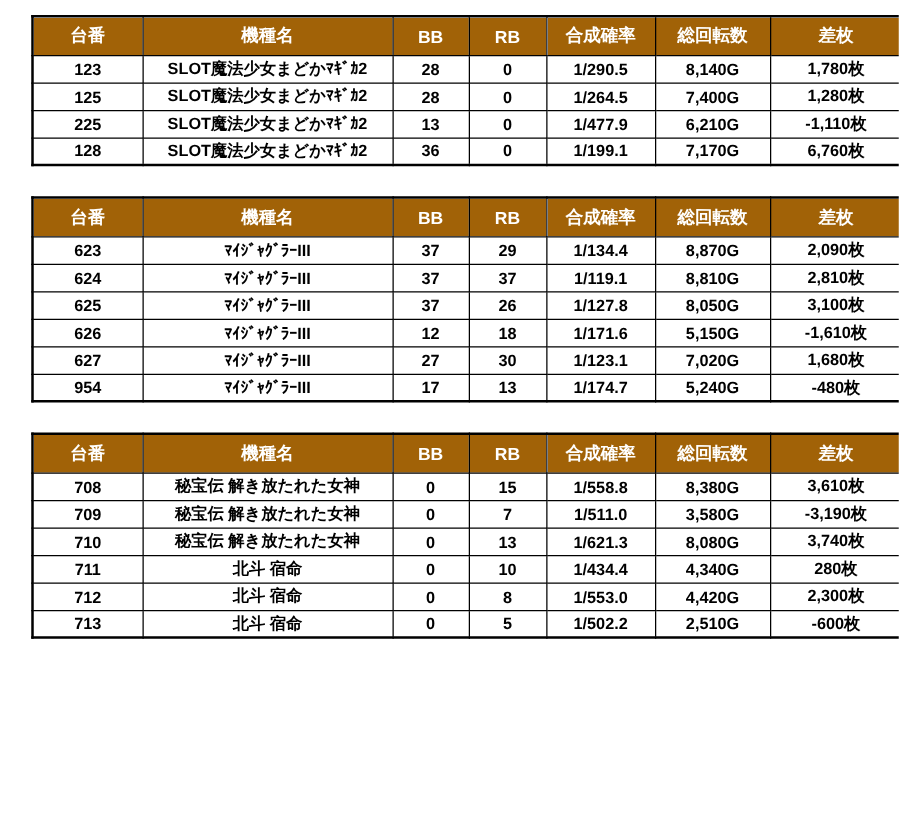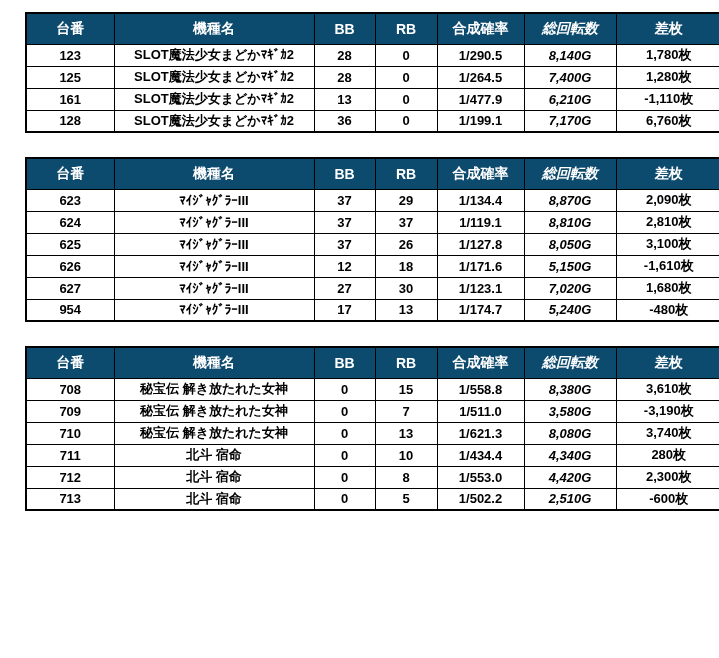--- a/index.html
+++ b/index.html
@@ -21,36 +21,36 @@
   table.data-table th, table.data-table td {
     border: 1.5px solid #000;
     text-align: center;
     vertical-align: middle;
     font-weight: bold;
     padding: 0;
     overflow: hidden;
     white-space: nowrap;
   }
   table.data-table th {
-    background: #0c4a6e;
+    background: #a16207;
     color: #ffffff;
     height: 31px;
     font-size: 14px;
   }
   table.data-table td {
     color: #000000;
     height: 22px;
     font-size: 13px;
   }
   .col0 { width: 88px; }
   .col1 { width: 200px; }
   .col2 { width: 61px; }
   .col3 { width: 62px; margin-top: 32px; }
   .col4 { width: 87px; margin-left: 35px; }
-  .col5 { width: 92px; font-style: italic; }
+  .col5 { width: 92px; }
   .col6 { width: 106px; }
   td.col1 { font-size: 12.5px; }
 </style>
 </head>
 <body>
 
 <div class="wrap">
 
   <table class="data-table" data-table="0">
     <thead>
@@ -77,21 +77,21 @@
         <tr>
           <td class="col0">125</td>
           <td class="col1">SLOT魔法少女まどかﾏｷﾞｶ2</td>
           <td class="col2">28</td>
           <td class="col3">0</td>
           <td class="col4">1/264.5</td>
           <td class="col5">7,400G</td>
           <td class="col6">1,280枚</td>
         </tr>
         <tr>
-          <td class="col0">161</td>
+          <td class="col0">225</td>
           <td class="col1">SLOT魔法少女まどかﾏｷﾞｶ2</td>
           <td class="col2">13</td>
           <td class="col3">0</td>
           <td class="col4">1/477.9</td>
           <td class="col5">6,210G</td>
           <td class="col6">-1,110枚</td>
         </tr>
         <tr>
           <td class="col0">128</td>
           <td class="col1">SLOT魔法少女まどかﾏｷﾞｶ2</td>

